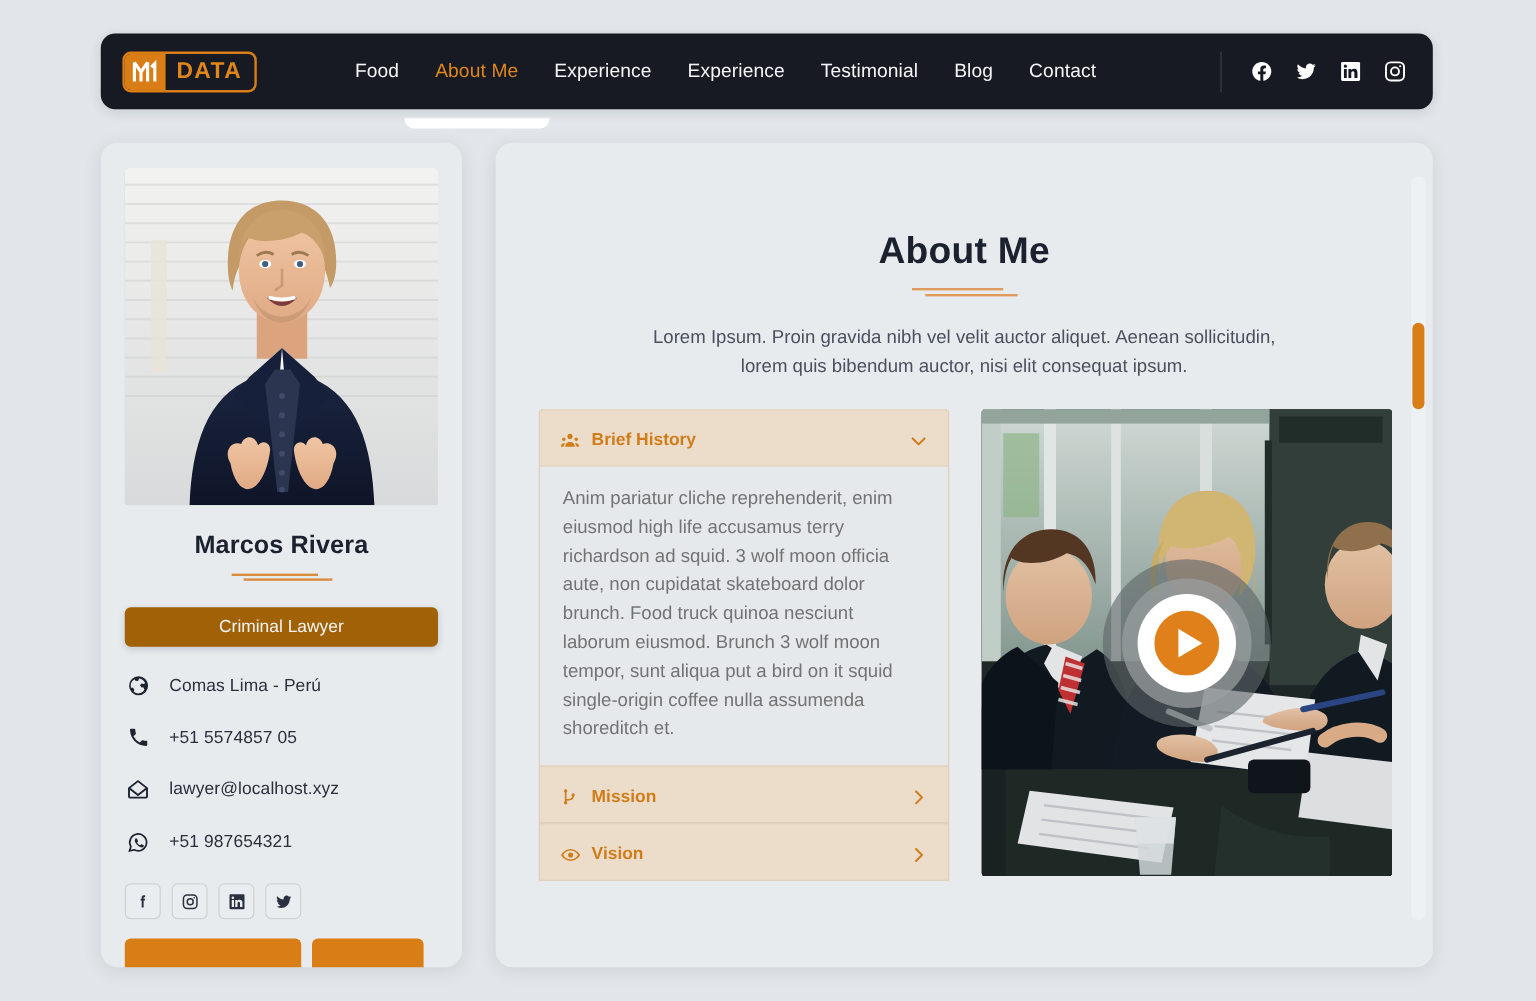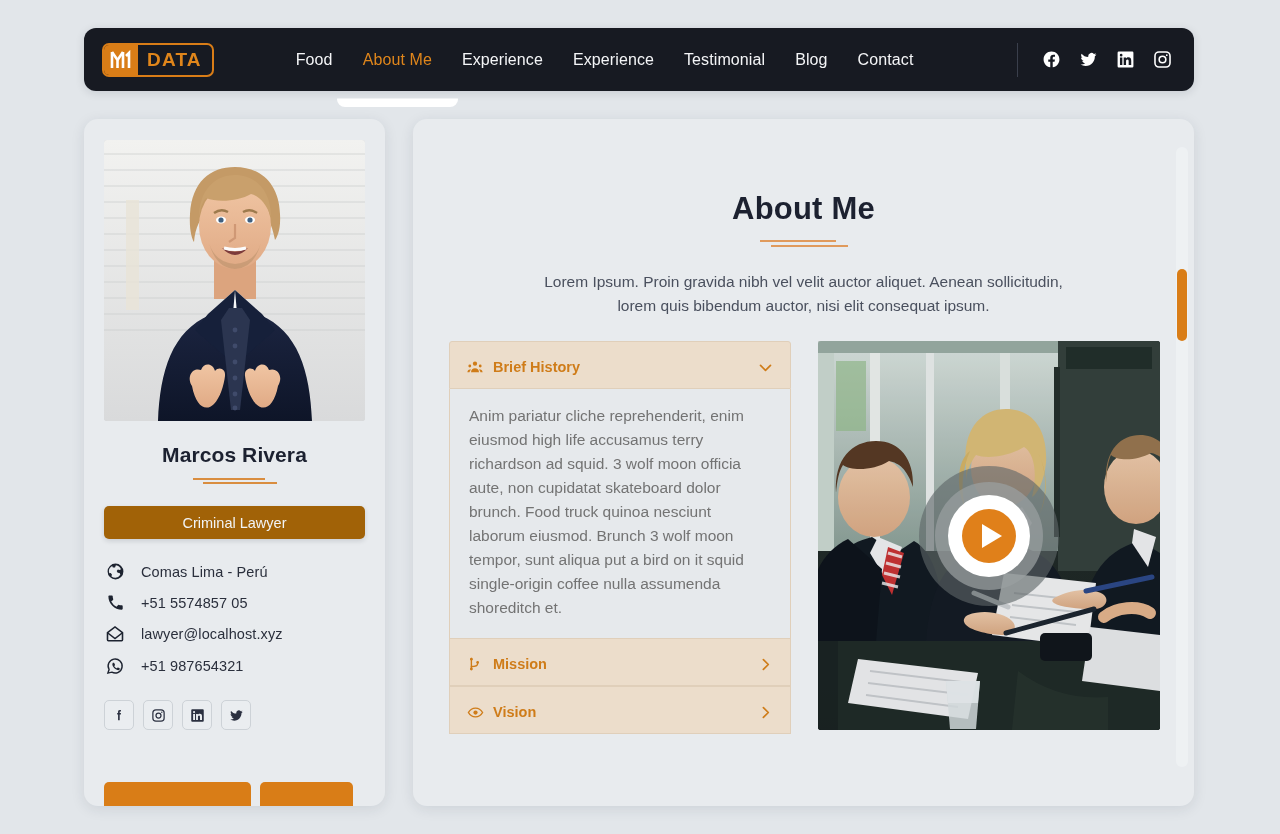--- a/index.html
+++ b/index.html
@@ -143,21 +143,21 @@
     border-radius: 5px;
     color: #f2f4f6;
     font-size: 14.5px;
     display: flex; align-items: center; justify-content: center;
     box-shadow: 0 2px 5px rgba(20,25,40,.14);
     cursor: pointer;
   }
 
   .contact-list {
     margin-top: 23px;
-    display: flex; flex-direction: column; gap: 12px;
+    display: flex; flex-direction: column; gap: 24px;
   }
   .contact-row {
     display: flex; align-items: center; gap: 15px;
     cursor: pointer;
   }
   .contact-icon { width: 22px; display: flex; justify-content: center; }
   .contact-text { font-size: 14.5px; color: #2a2f3c; letter-spacing: .1px; }
 
   .social-boxes {
     margin-top: 24px;

